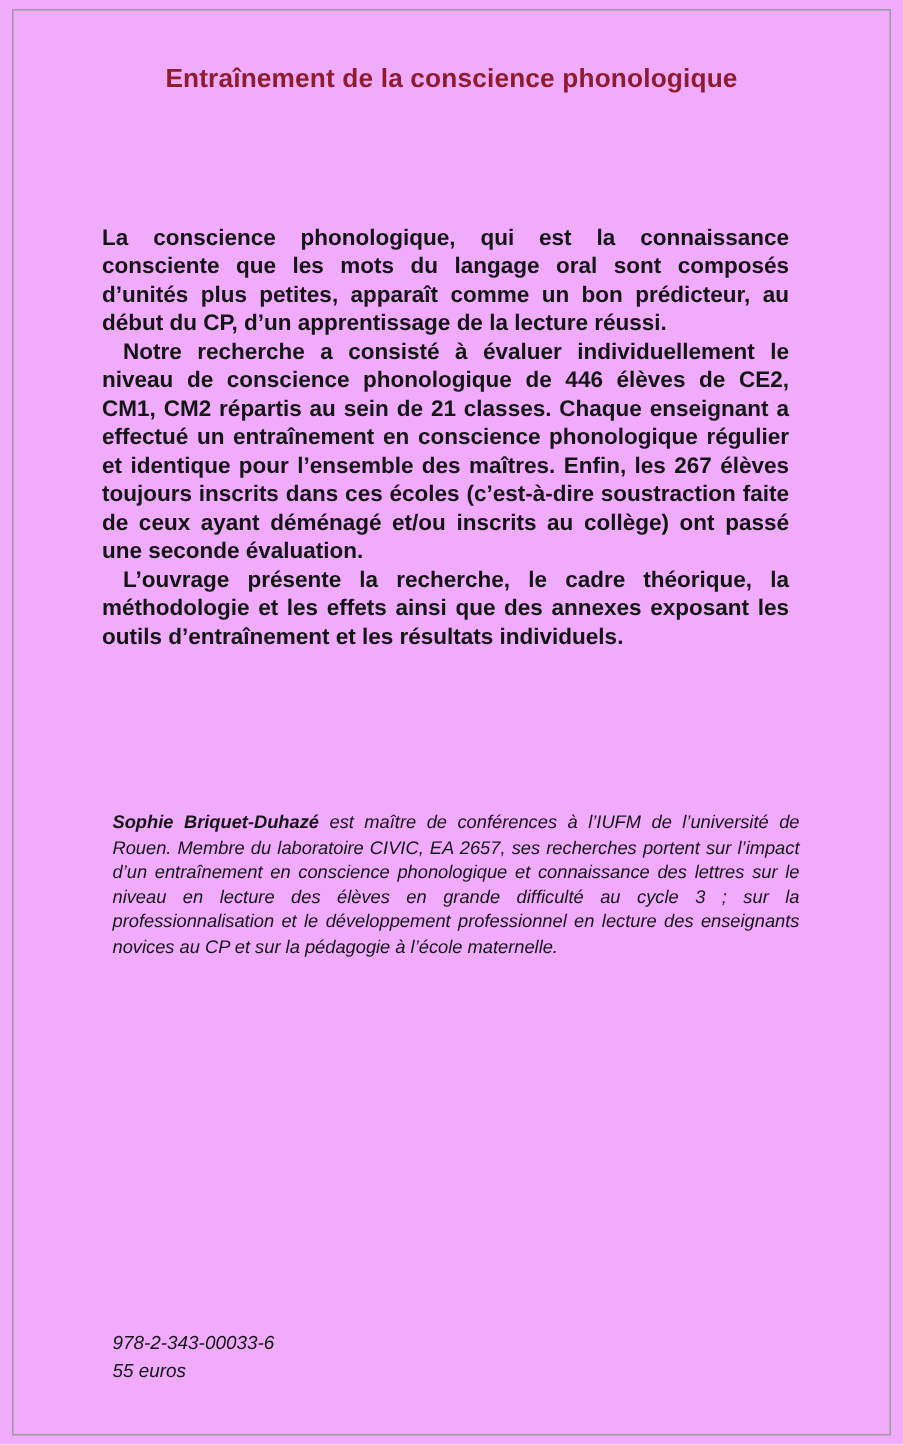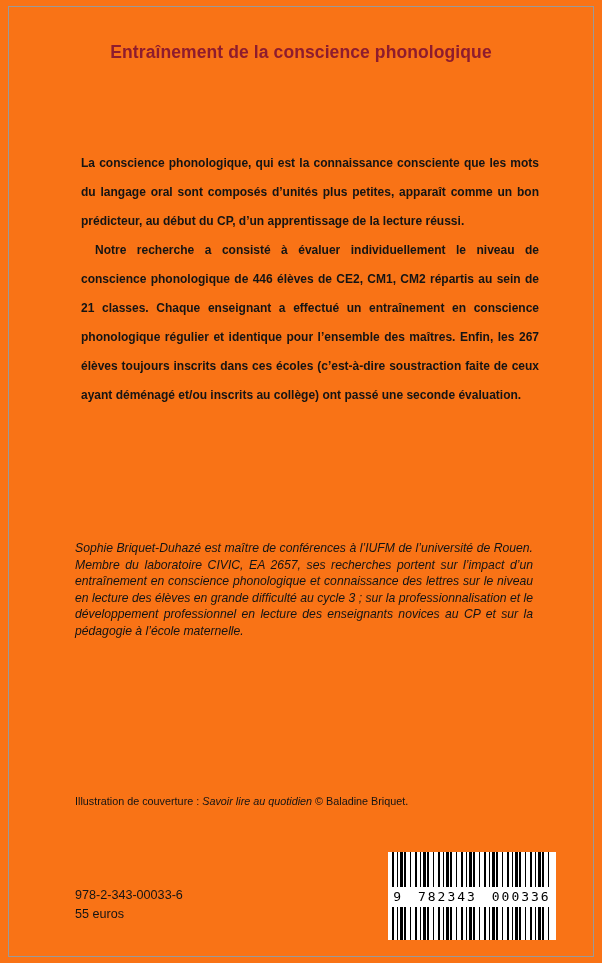--- a/index.html
+++ b/index.html
@@ -1,21 +1,21 @@
 <!DOCTYPE html>
 <html><head>
 <meta charset="utf-8">
 <style>
   * { margin: 0; padding: 0; box-sizing: border-box; }
   html, body { background: #ffffff; }
   .page {
     position: relative;
     width: 602px;
     height: 963px;
-    background: #f97316;
+    background: #f0abfc;
     font-family: "Liberation Sans", sans-serif;
     color: #1a1a1a;
     overflow: hidden;
   }
   .page-border {
     position: absolute;
     left: 8px; top: 6px; right: 8px; bottom: 6px;
     border: 1px solid #9a9a9a;
     pointer-events: none;
   }
@@ -25,57 +25,58 @@
     text-align: center;
     color: #8e1c2e;
     font-size: 17.5px;
     line-height: 24px;
     font-weight: 700;
     letter-spacing: 0.1px;
   }
   .title span { display: block; }
   .synopsis {
     position: absolute;
-    top: 149px; left: 81px;
+    top: 149px; left: 68px;
     width: 458px;
-    font-size: 12px;
-    line-height: 29px;
+    font-size: 15px;
+    line-height: 19px;
     font-weight: 600;
     text-align: justify;
     color: #141414;
   }
   .synopsis p { margin: 0; }
   .synopsis p.indent { text-indent: 14px; }
   .bio {
     position: absolute;
     top: 540px; left: 75px;
     width: 458px;
     font-size: 12.2px;
     line-height: 16.6px;
     font-style: italic;
     font-weight: 500;
     text-align: justify;
     color: #141414;
   }
-  .bio .author { font-weight: 400; }
+  .bio .author { font-weight: 700; }
   .credit {
     position: absolute;
     top: 794px; left: 75px;
     width: 400px;
     font-size: 10.8px;
     line-height: 14px;
     color: #141414;
   }
   .credit .work-title { font-style: italic; }
   .isbn-block {
     position: absolute;
     top: 886px; left: 75px;
     font-size: 12.6px;
     line-height: 19px;
     color: #141414;
+    font-style: italic;
   }
   .barcode {
     position: absolute;
     top: 852px; left: 388px;
     width: 168px; height: 88px;
     background: #ffffff;
   }
   .barcode-bars {
     position: absolute;
     left: 4px; right: 4px; top: 0; bottom: 0;
@@ -107,33 +108,27 @@
 
   <div class="page-border"></div>
 
   <h1 class="title">
     <span>Entraînement de la conscience phonologique</span>
   </h1>
 
   <div class="synopsis">
     <p>La conscience phonologique, qui est la connaissance consciente que les mots du langage oral sont composés d’unités plus petites, apparaît comme un bon prédicteur, au début du CP, d’un apprentissage de la lecture réussi.</p>
     <p class="indent">Notre recherche a consisté à évaluer individuellement le niveau de conscience phonologique de 446 élèves de CE2, CM1, CM2 répartis au sein de 21 classes. Chaque enseignant a effectué un entraînement en conscience phonologique régulier et identique pour l’ensemble des maîtres. Enfin, les 267 élèves toujours inscrits dans ces écoles (c’est-à-dire soustraction faite de ceux ayant déménagé et/ou inscrits au collège) ont passé une seconde évaluation.</p>
+    <p class="indent">L’ouvrage présente la recherche, le cadre théorique, la méthodologie et les effets ainsi que des annexes exposant les outils d’entraînement et les résultats individuels.</p>
   </div>
 
   <div class="bio">
     <span class="author">Sophie Briquet-Duhazé</span><span> est maître de conférences à l’IUFM de l’université de Rouen. Membre du laboratoire CIVIC, EA 2657, ses recherches portent sur l’impact d’un entraînement en conscience phonologique et connaissance des lettres sur le niveau en lecture des élèves en grande difficulté au cycle 3 ; sur la professionnalisation et le développement professionnel en lecture des enseignants novices au CP et sur la pédagogie à l’école maternelle.</span>
   </div>
 
-  <div class="credit">
-    <span>Illustration de couverture : </span><span class="work-title">Savoir lire au quotidien</span><span> © Baladine Briquet.</span>
-  </div>
 
   <div class="isbn-block">
     <div>978-2-343-00033-6</div>
     <div>55 euros</div>
   </div>
 
-  <div class="barcode">
-    <div class="barcode-bars"></div>
-    <div class="barcode-number">9 782343 000336</div>
-  </div>
 
 </div>
 
 </body></html>

